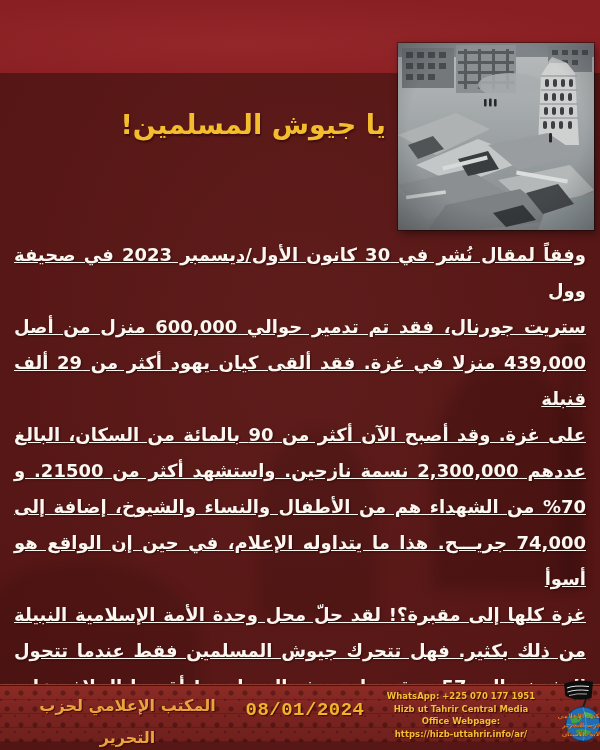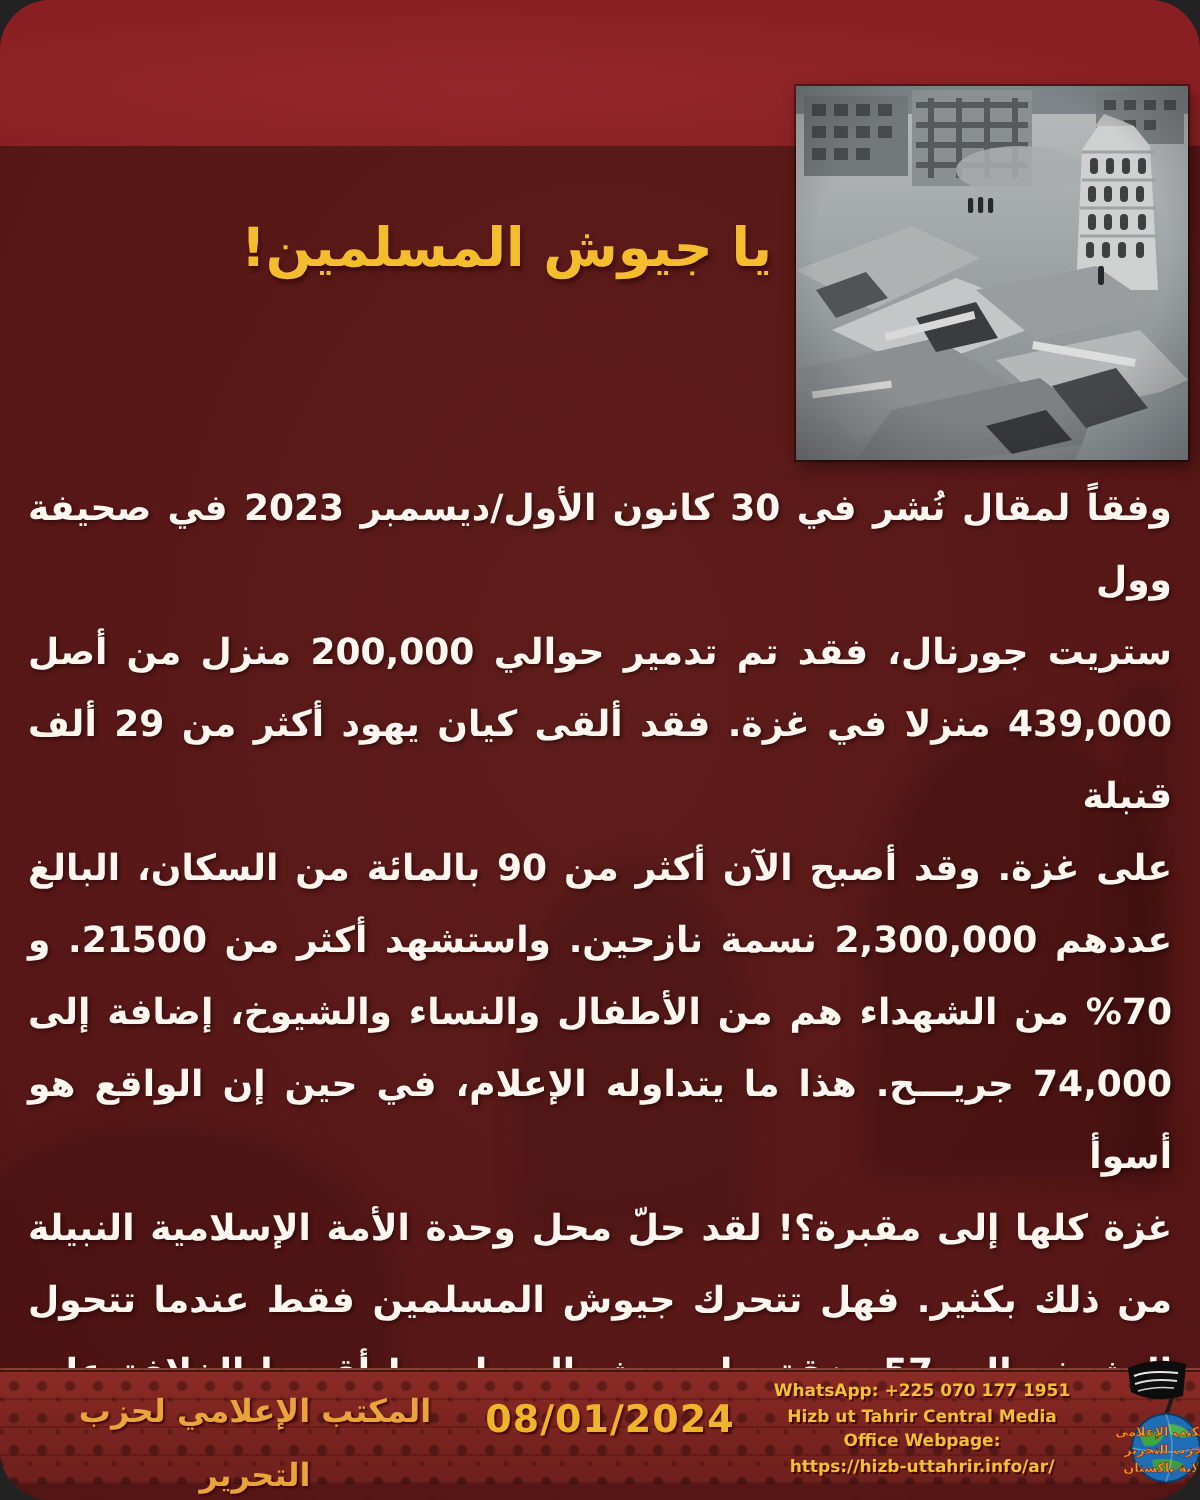--- a/index.html
+++ b/index.html
@@ -1,20 +1,19 @@
 <!DOCTYPE html>
 <html><head>
 <meta charset="utf-8">
 <style>
   html,body{margin:0;padding:0;background:#222;}
   .poster{
     position:relative;width:600px;height:750px;overflow:hidden;
     background:radial-gradient(ellipse at 50% 45%, #5e1d1b 0%, #571716 70%, #521514 100%);
     font-family:"DejaVu Sans", sans-serif;
-    border-radius:25px;
   }
   
   .top-band{
     position:absolute;top:0;left:0;width:600px;height:73px;
     background:radial-gradient(ellipse at 40% 60%, #93272a 0%, #8a1f23 75%);
   }
   
   .dome{position:absolute;background:rgba(0,0,0,.14);filter:blur(6px);border-radius:50% 50% 6px 6px;}
   .dome-a{left:432px;top:360px;width:150px;height:230px;}
   .dome-b{left:258px;top:430px;width:118px;height:190px;background:rgba(0,0,0,.10);}
@@ -36,21 +35,21 @@
     text-shadow:1px 2px 2px rgba(40,0,0,.55);
     white-space:nowrap;
   }
 
   
   .body-text{
     position:absolute;top:237px;left:14px;right:14px;
     direction:rtl;color:#fbf7f0;font-weight:bold;font-size:18px;line-height:36px;
     text-shadow:1px 1px 2px rgba(30,0,0,.6);
   }
-  .bline{text-align:justify;text-align-last:justify;white-space:normal;}
+  .bline{text-align:justify;text-align-last:justify;white-space:normal;text-decoration:underline;}
 
   
   .footer-band{
     position:absolute;top:684px;left:0;width:600px;height:57px;
     background:
       radial-gradient(circle 3px at 7px 8px, rgba(0,0,0,.30) 0 2px, transparent 3px),
       radial-gradient(circle 3px at 0px 16px, rgba(0,0,0,.22) 0 2px, transparent 3px),
       repeating-linear-gradient(0deg, rgba(0,0,0,.16) 0 1px, transparent 1px 14px),
       linear-gradient(#8d2b25 0%, #7c2420 45%, #6e201d 100%);
     background-size:14px 16px, 14px 16px, auto, auto;
@@ -61,20 +60,21 @@
     position:absolute;left:15px;top:690px;width:225px;
     direction:rtl;text-align:center;color:#e9a43c;font-weight:bold;
     text-shadow:1px 1px 1px rgba(60,0,0,.85);
   }
   .office-line1{font-size:16px;line-height:32px;}
   .office-line2{font-size:16px;line-height:22px;}
   .date{
     position:absolute;left:238px;top:699px;width:134px;text-align:center;
     color:#f0b42a;font-weight:bold;font-size:19px;letter-spacing:.5px;
     text-shadow:1px 1px 1px rgba(60,0,0,.85);
+    font-family:Liberation Mono, monospace;
   }
   .contact{
     position:absolute;left:380px;top:690px;width:162px;text-align:center;
     color:#f2bf35;font-weight:bold;font-size:8.5px;line-height:12.5px;
     text-shadow:1px 1px 0 rgba(60,0,0,.8);
   }
   .logo{position:absolute;left:556px;top:676px;width:58px;height:72px;}
   .logo svg{display:block;width:58px;height:72px;}
 </style>
 </head>
@@ -195,21 +195,21 @@
       <rect x="0" y="0" width="196" height="187" fill="url(#vg)"></rect>
     </svg>
   </div>
 
   <div class="headline">
     <div>يا جيوش المسلمين!</div>
   </div>
 
   <div class="body-text">
     <div class="bline">وفقاً لمقال نُشر في 30 كانون الأول/ديسمبر 2023 في صحيفة وول</div>
-    <div class="bline">ستريت جورنال، فقد تم تدمير حوالي 200,000 منزل من أصل</div>
+    <div class="bline">ستريت جورنال، فقد تم تدمير حوالي 600,000 منزل من أصل</div>
     <div class="bline">439,000 منزلا في غزة. فقد ألقى كيان يهود أكثر من 29 ألف قنبلة</div>
     <div class="bline">على غزة. وقد أصبح الآن أكثر من 90 بالمائة من السكان، البالغ</div>
     <div class="bline">عددهم 2,300,000 نسمة نازحين. واستشهد أكثر من 21500. و</div>
     <div class="bline">%70 من الشهداء هم من الأطفال والنساء والشيوخ، إضافة إلى</div>
     <div class="bline">74,000 جريـــح. هذا ما يتداوله الإعلام، في حين إن الواقع هو أسوأ</div>
     <div class="bline">غزة كلها إلى مقبرة؟! لقد حلّ محل وحدة الأمة الإسلامية النبيلة</div>
     <div class="bline">من ذلك بكثير. فهل تتحرك جيوش المسلمين فقط عندما تتحول</div>
     <div class="bline">التشرذم إلى 57 مزقة. يا جيوش المسلمين! أقيموا الخلافة على منهاج</div>
     <div class="bline">النبوة حتى تتمكنوا من نصرة فلسطين، وإلا فإن الكفار سيحولون</div>
 

